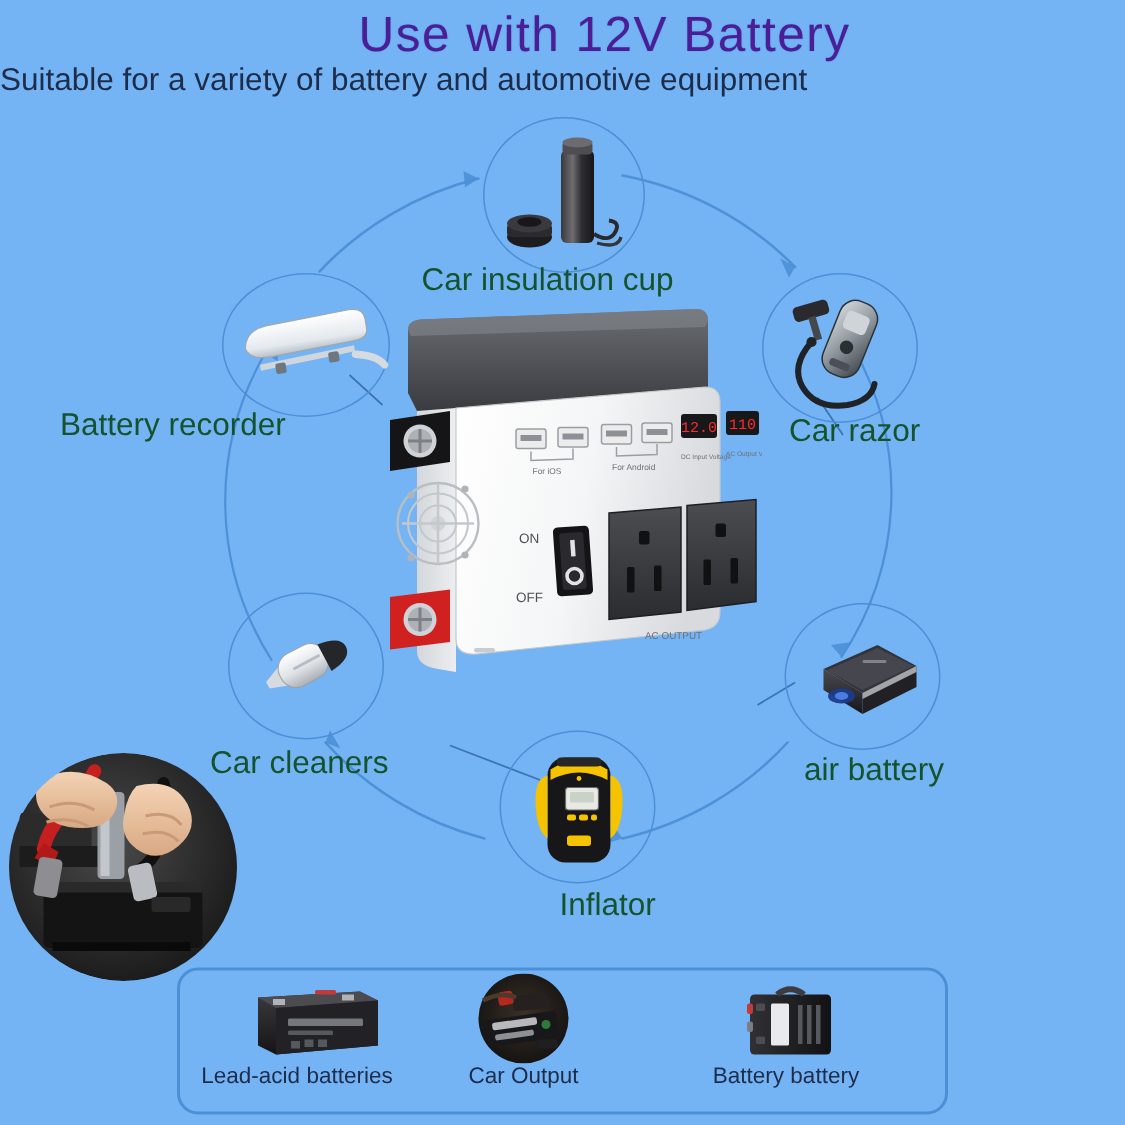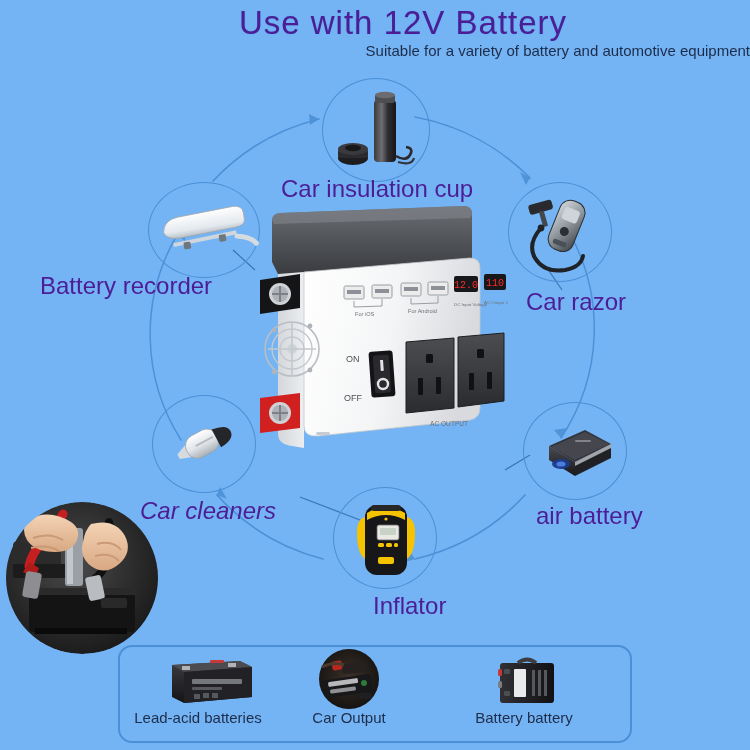--- a/index.html
+++ b/index.html
@@ -13,38 +13,38 @@
 
   
   .title{
     position:absolute;left:0;top:4px;width:750px;text-align:center;
     font-size:33px;font-weight:400;letter-spacing:1px;
     color:#4c1d95;
     text-shadow:0 0 1px #4a93dd;
     margin-left:28px;
   }
   .subtitle{
-    position:absolute;left:0;top:42px;width:750px;text-align:right;
-    font-size:15px;color:#1d2c4a;letter-spacing:0px;
+    position:absolute;left:0;top:42px;width:750px;text-align:left;
+    font-size:21px;color:#1d2c4a;letter-spacing:0px;
   }
 
   
   .ring{position:absolute;left:95px;top:95px;width:560px;height:520px;}
   .ring svg{position:absolute;left:0;top:0;overflow:visible;}
 
   
   .node{position:absolute;}
   .node .circ{
     position:absolute;left:0;top:0;border-radius:50%;
     border:1px solid #4b8fd6;box-sizing:border-box;
   }
   .node .art{position:absolute;left:0;top:0;width:100%;height:100%;}
   .lbl{
-    position:absolute;white-space:nowrap;color:#4c1d95;
-    font-size:24px;letter-spacing:0px;
+    position:absolute;white-space:nowrap;color:#14532d;
+    font-size:21px;letter-spacing:0px;
   }
 
   
   .photo-circ{position:absolute;border-radius:50%;overflow:hidden;}
 
   
   #inverter{position:absolute;left:258px;top:202px;width:250px;height:255px;}
 
   
   .panel{
@@ -150,21 +150,21 @@
 
       <g transform="rotate(-16 34 30)">
         <rect x="22" y="20" width="24" height="10" rx="3" fill="#2a2a2e"></rect>
         <rect x="31" y="29" width="5" height="16" fill="#44474c"></rect>
       </g>
 
       <path d="M33 46 q-14 16 -6 30 q9 15 30 12 q16 -3 18 -14" fill="none" stroke="#1f2226" stroke-width="4" stroke-linecap="round"></path>
       <circle cx="33" cy="46" r="3.4" fill="#202327"></circle>
     </svg>
   </div>
-  <div class="lbl" style="left:526px;top:288px;">Car razor</div>
+  <div class="lbl" style="left:526px;top:276px;">Car razor</div>
 
   <div class="node" style="left:523px;top:402px;width:104px;height:98px;">
     <div class="circ" style="width:104px;height:98px;"></div>
     <svg class="art" viewBox="0 0 104 98">
       <defs>
         <linearGradient id="gPur" x1="0" y1="0" x2="0" y2="1">
           <stop offset="0" stop-color="#4a4a50"></stop>
             <stop offset="1" stop-color="#17171b"></stop>
         </linearGradient>
       </defs>
@@ -227,21 +227,21 @@
         <path d="M24 46 l12 -5 l0 14 l-12 -4 z" fill="#d7dbdf"></path>
 
         <rect x="34" y="36" width="34" height="24" rx="11" fill="url(#gVac)" stroke="#9aa1a7" stroke-width="0.7"></rect>
 
         <path d="M66 40 q16 2 16 10 q0 9 -16 10 z" fill="#24262a"></path>
 
         <rect x="44" y="46" width="20" height="2" rx="1" fill="#b7bdc2"></rect>
       </g>
     </svg>
   </div>
-  <div class="lbl" style="left:140px;top:497px;font-style:italic;">Car cleaners</div>
+  <div class="lbl" style="left:140px;top:497px;">Car cleaners</div>
 
   <div class="node" style="left:148px;top:182px;width:114px;height:96px;">
     <div class="circ" style="width:112px;height:96px;"></div>
     <svg class="art" viewBox="0 0 112 96">
       <defs>
         <linearGradient id="gMir" x1="0" y1="0" x2="0" y2="1">
           <stop offset="0" stop-color="#ffffff"></stop>
             <stop offset="0.7" stop-color="#e4e9ee"></stop>
           <stop offset="1" stop-color="#b6bec6"></stop>
         </linearGradient>

